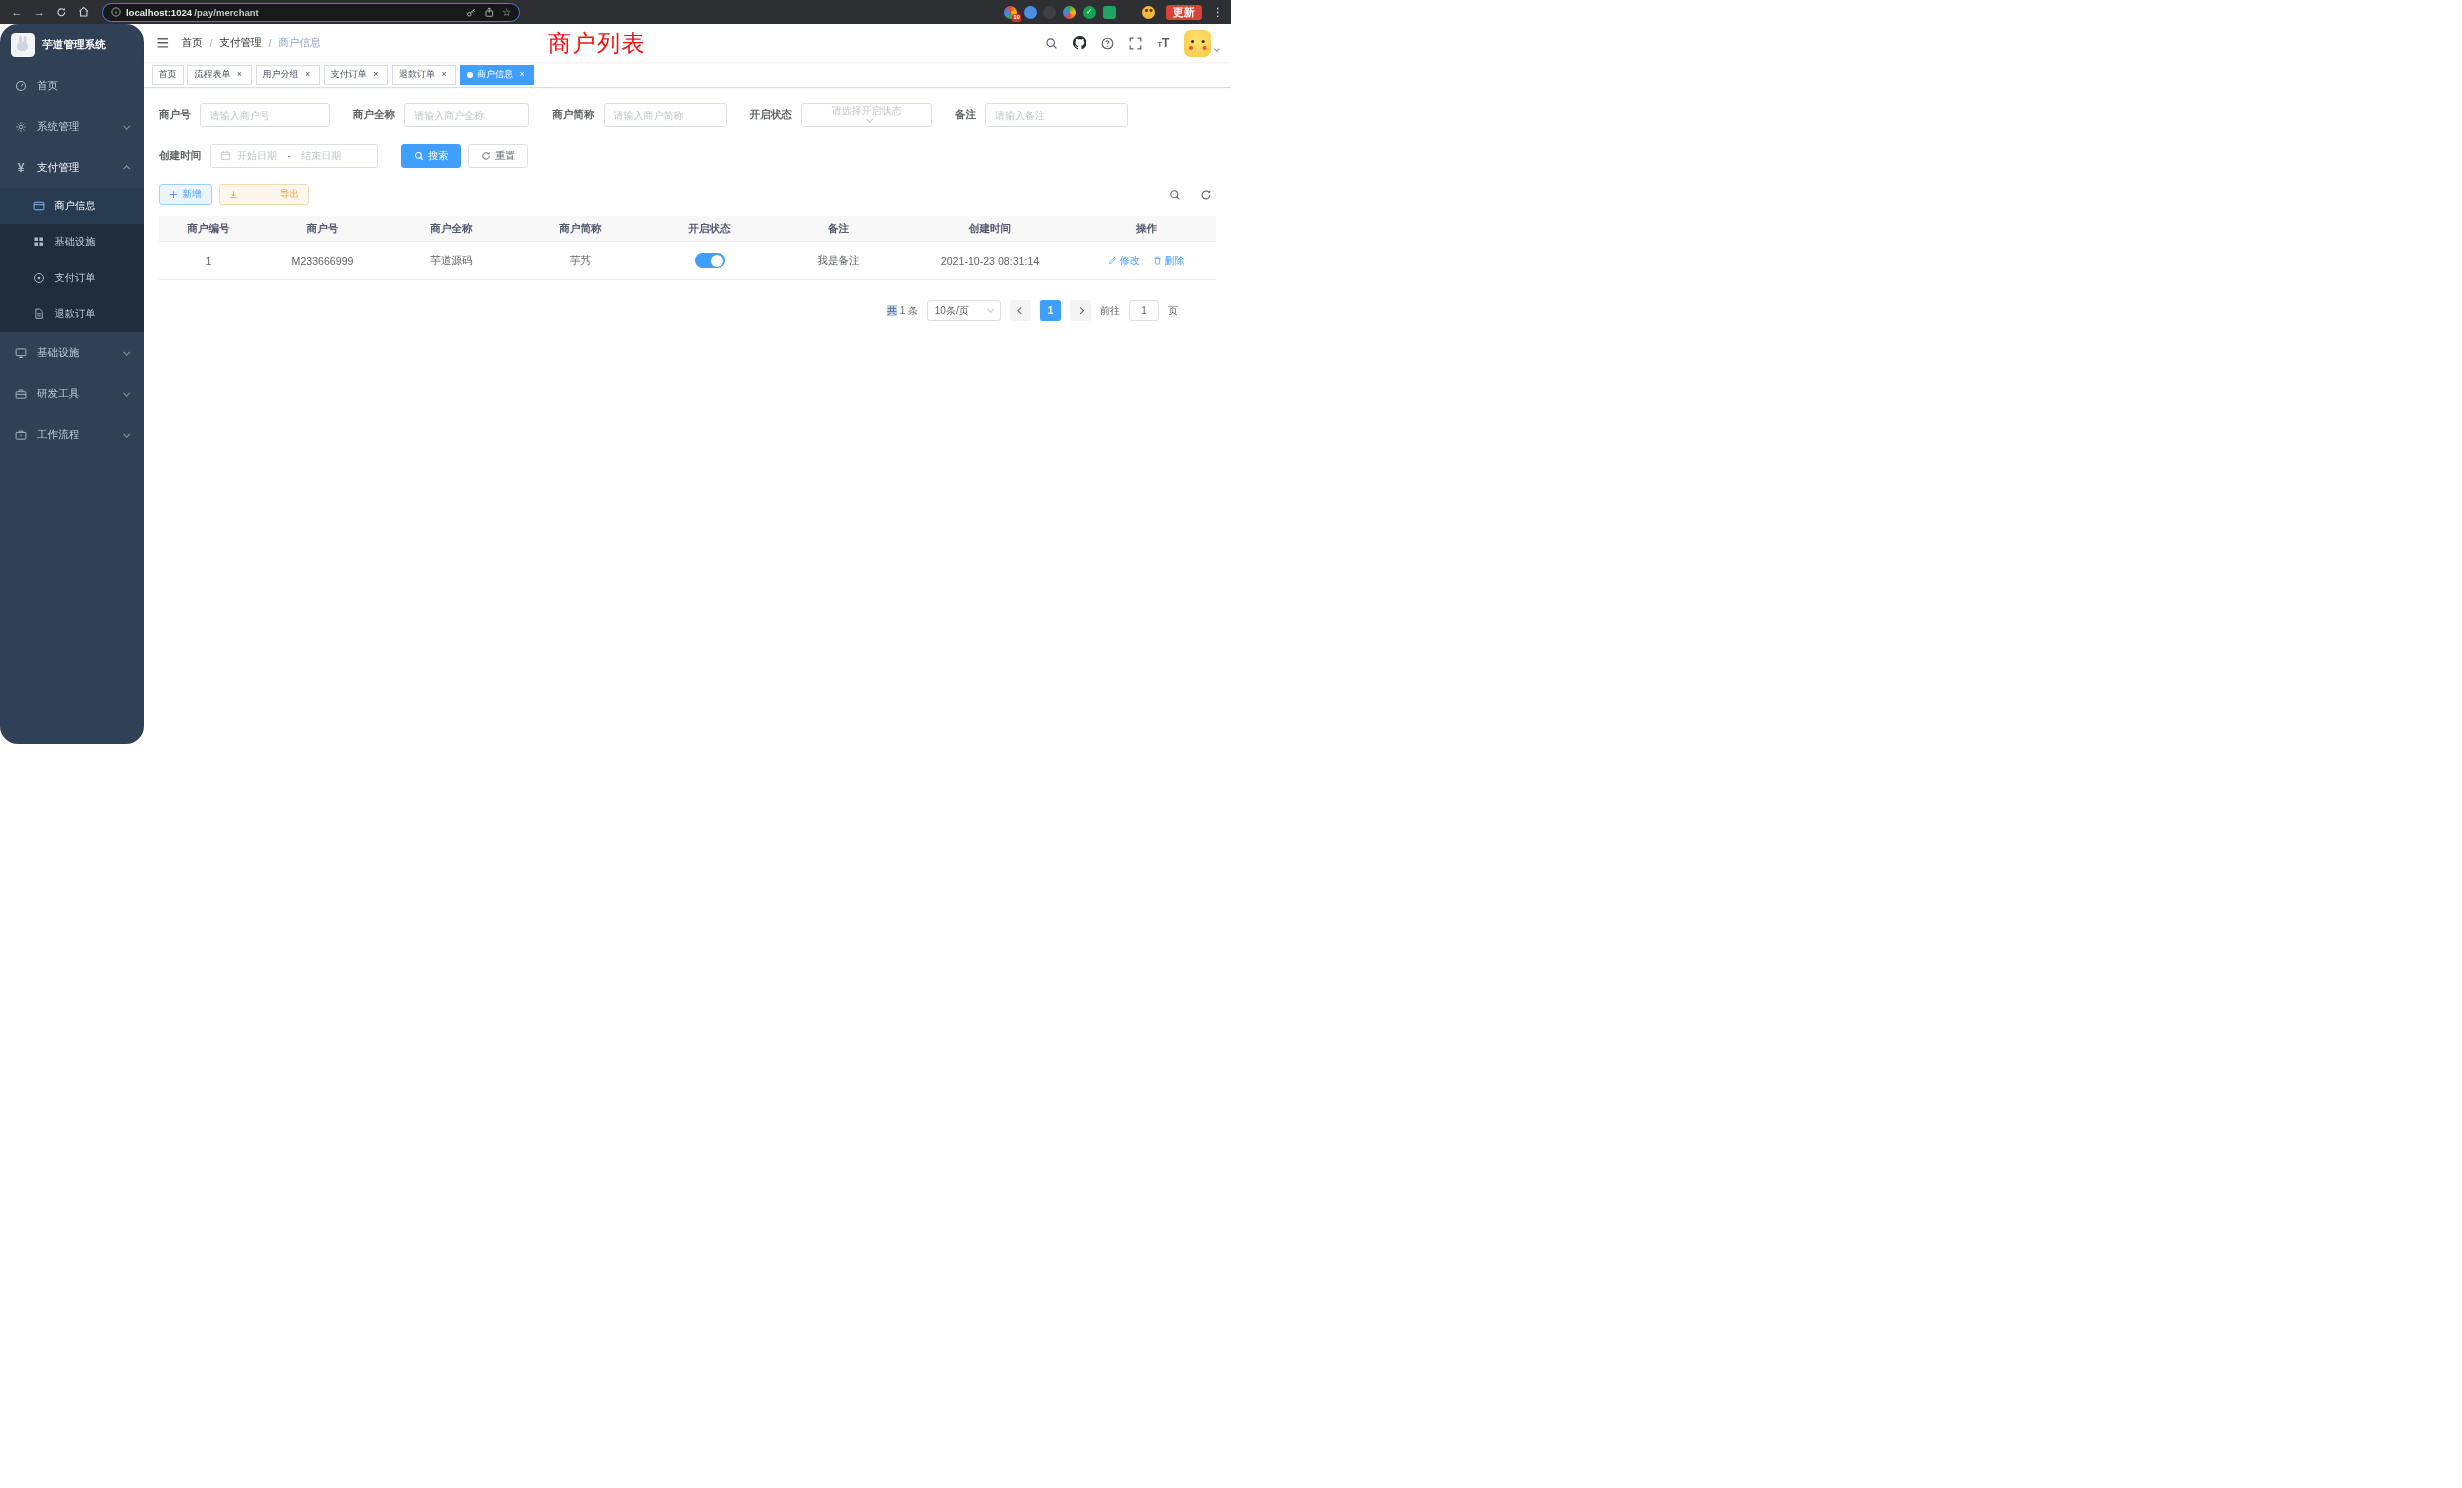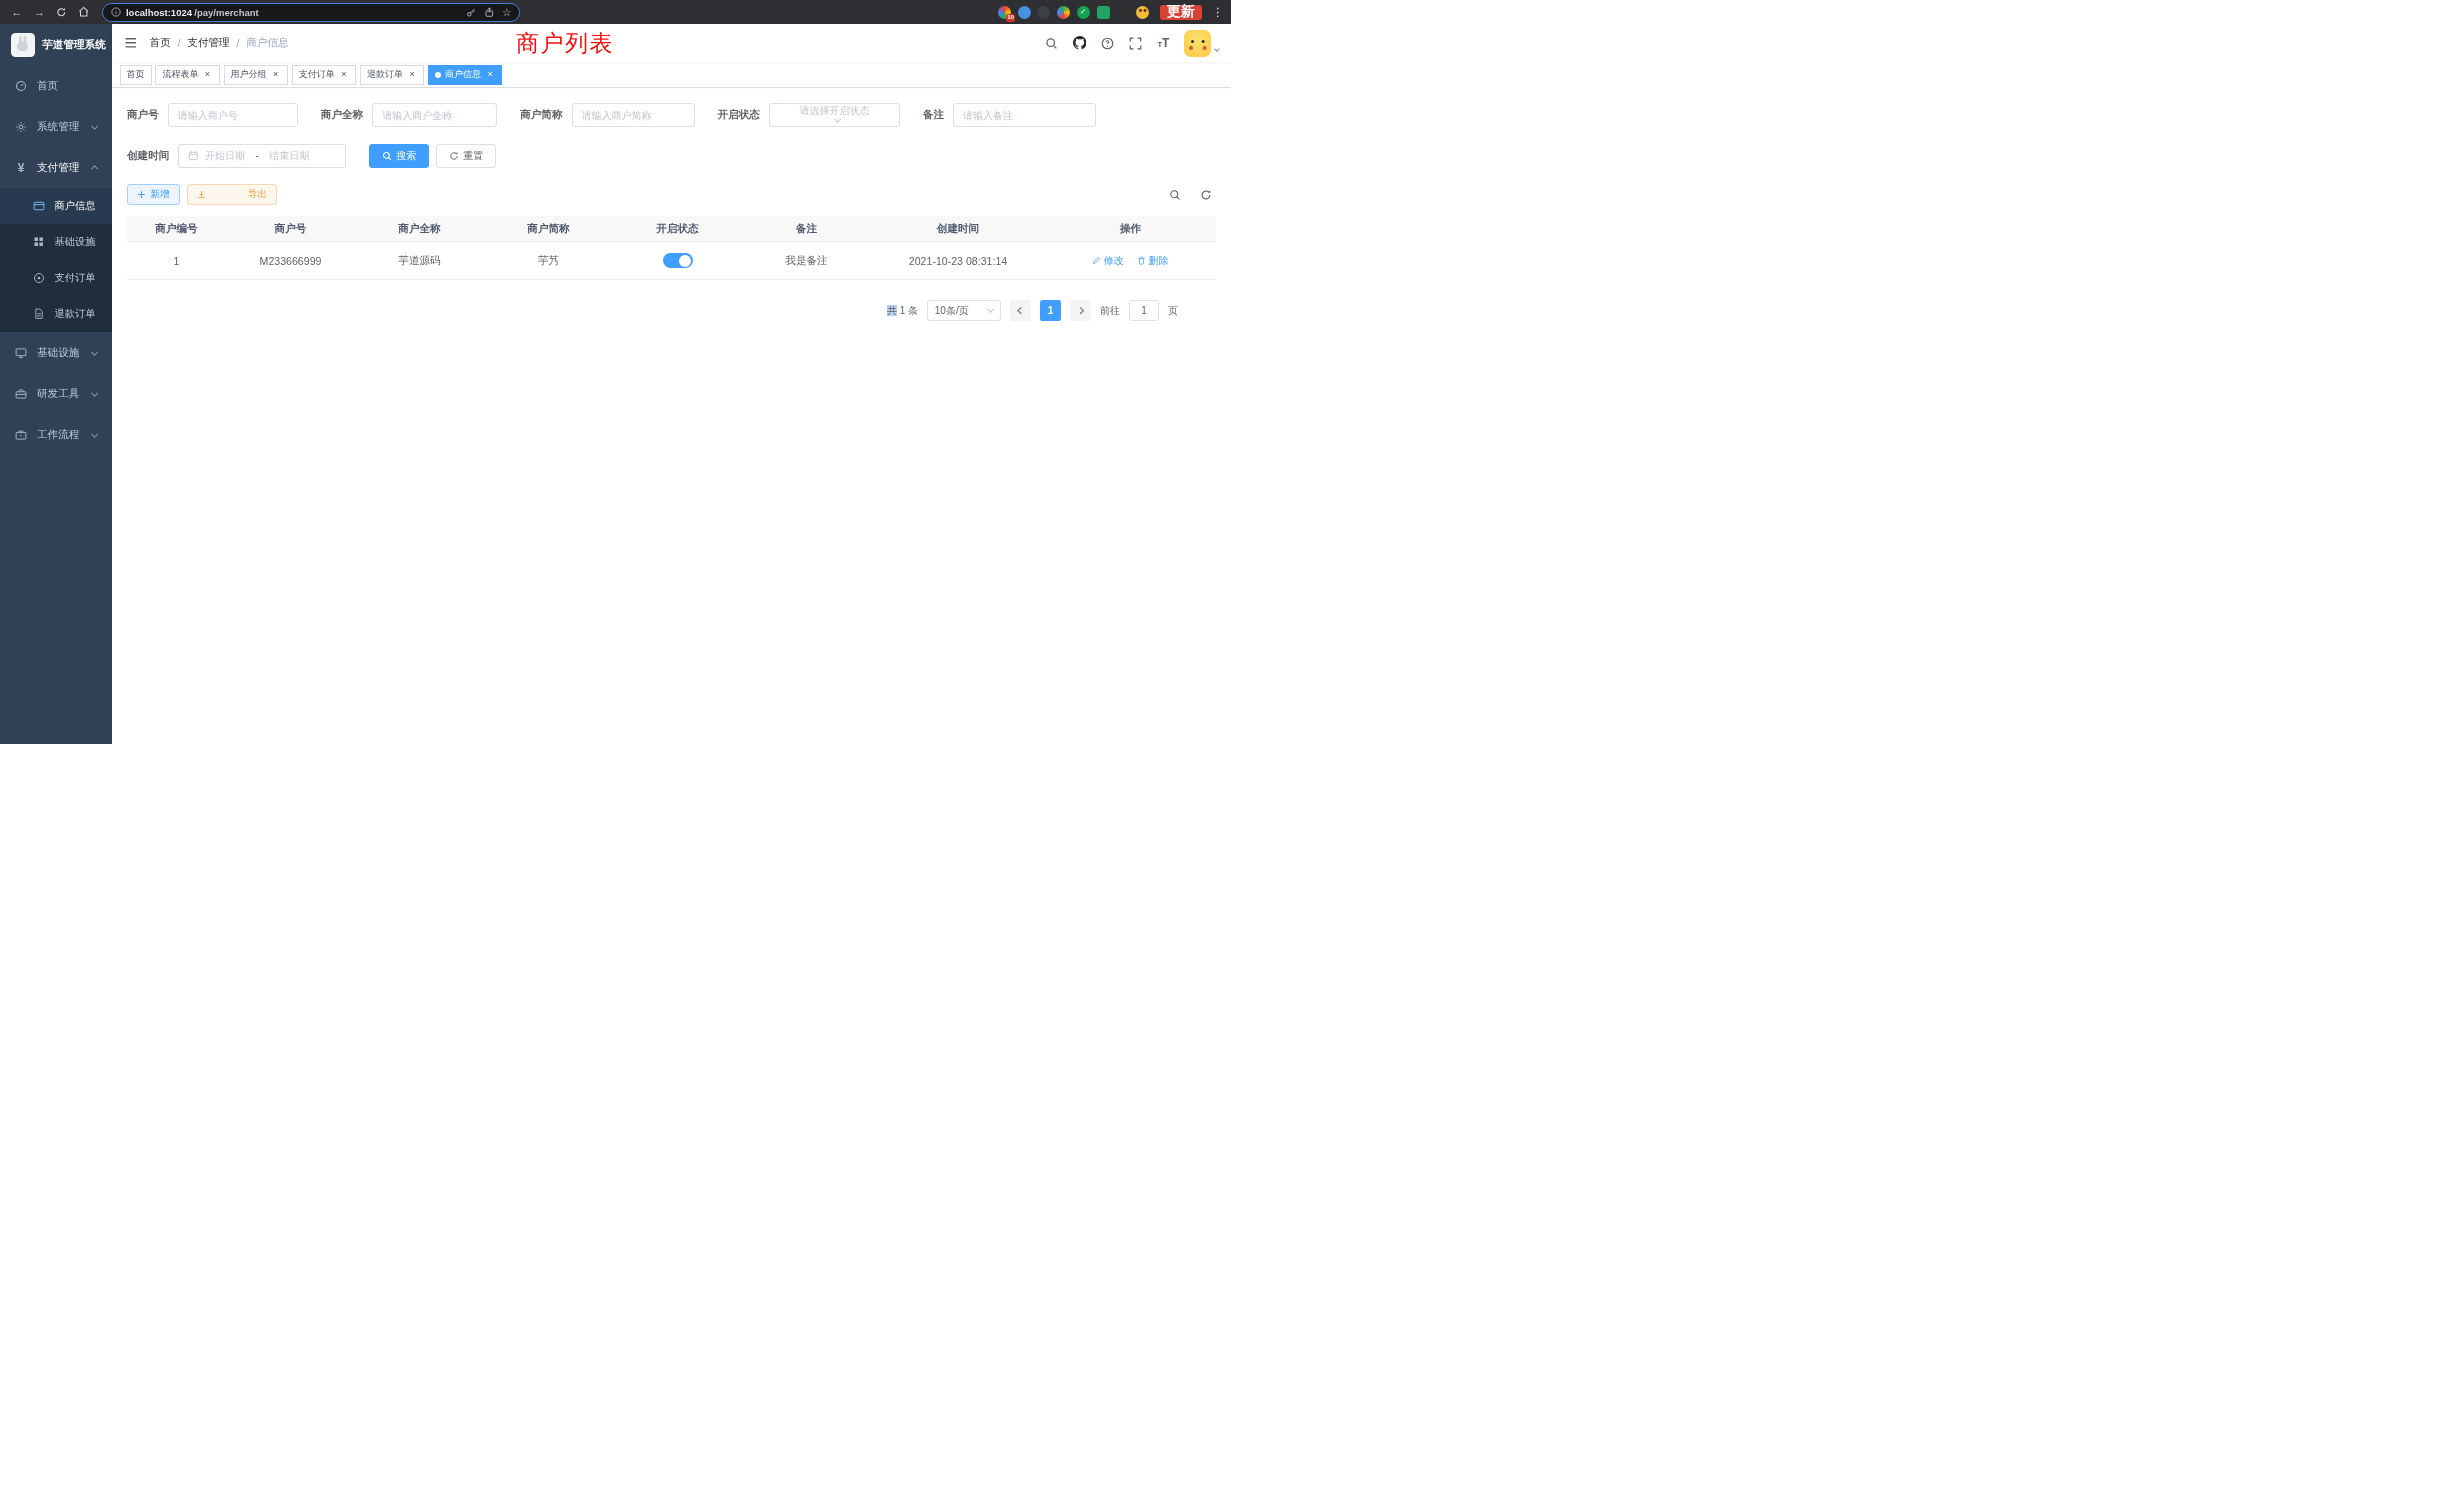--- a/index.html
+++ b/index.html
@@ -21,27 +21,27 @@
   .omnibox .path { color: #c4c7cc; }
   .omni-right { margin-left: auto; display: flex; align-items: center; gap: 7.6px; color: #bdc1c6; }
   .ext-row { display: flex; align-items: center; gap: 6.8px; margin-left: auto; }
   .ext { width: 13px; height: 13px; border-radius: 50%; position: relative; display: inline-block; cursor: pointer; }
   .ext.square { border-radius: 3px; }
   .ext .badge { position: absolute; right: -4.5px; bottom: -3px; background: #d93025; color: #fff; font-size: 6px;
                 padding: 0 1.5px; border-radius: 2.3px; line-height: 7.6px; font-weight: bold; }
   .ext.check::after { content: "✓"; color: #fff; font-size: 7.6px; position: absolute; left: 3px; top: 1.5px; }
   .ext.face::after { content: ""; position: absolute; left: 3px; top: 3.8px; width: 2.3px; height: 2.3px; border-radius: 50%;
                      background: #5f3b00; box-shadow: 4.5px 0 0 #5f3b00; }
-  .update-btn { background: #d74436; color: #fff; font-size: 14px; font-weight: bold; height: 15px; padding: 0 6.8px;
+  .update-btn { background: #d74436; color: #fff; font-size: 11px; font-weight: bold; height: 15px; padding: 0 6.8px;
                 border-radius: 3px; margin: 0 6px; display: flex; align-items: center; }
   .dots { color: #e8eaed; font-size: 11.4px; letter-spacing: 0; cursor: pointer; }
 
   
   .app { display: flex; height: 720px; }
-  .sidebar { width: 112px; background: #304156; flex-shrink: 0; color: #bfcbd9; }
+  .sidebar { width: 144px; background: #304156; flex-shrink: 0; color: #bfcbd9; border-radius: 18px; }
   .main { flex: 1; min-width: 0; display: flex; flex-direction: column; background: #fff; }
 
   
   .logo-row { height: 41px; display: flex; align-items: center; gap: 7.6px; padding: 0 10.6px; cursor: pointer; }
   .logo-avatar { width: 24px; height: 24px; border-radius: 4.5px; background: #f3f4f6; position: relative; flex-shrink: 0; }
   .logo-avatar::before { content: ""; position: absolute; left: 6.8px; top: 9px; width: 10.6px; height: 9px;
                          border-radius: 50% 50% 45% 45%; background: #cfd4da; }
   .logo-avatar::after { content: ""; position: absolute; left: 8.3px; top: 3px; width: 3px; height: 7.6px;
                         border-radius: 3px; background: #cfd4da; box-shadow: 4.5px 0 0 #cfd4da; }
   .logo-title { color: #fff; font-size: 10.6px; font-weight: bold; white-space: nowrap; }

